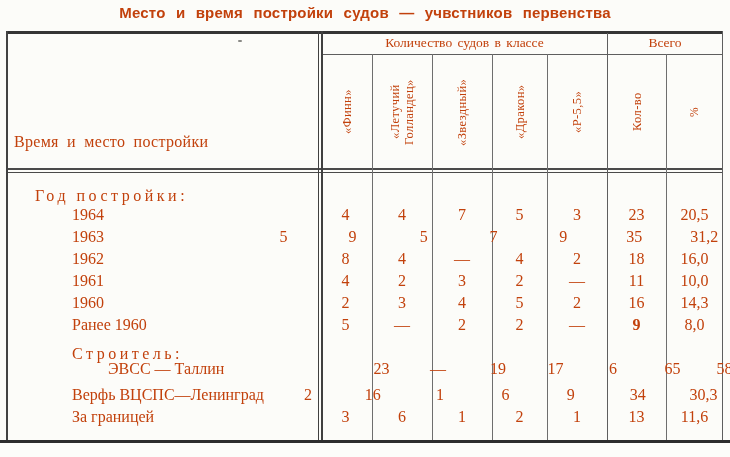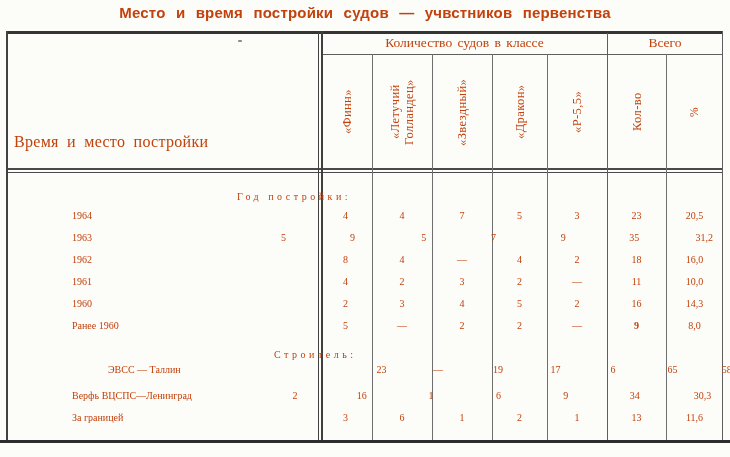--- a/index.html
+++ b/index.html
@@ -12,21 +12,21 @@
   .ln{position:absolute;}
   .gh{position:absolute;top:4px;font-size:13.5px;text-align:center;word-spacing:2px;}
   .corner{position:absolute;left:8px;top:62px;width:298px;
           font-size:16px;word-spacing:4px;letter-spacing:0.3px;margin-top:40px;}
   .vcell{position:absolute;top:26px;height:110px;display:flex;
          align-items:center;justify-content:center;}
   .vtext{writing-mode:vertical-rl;transform:rotate(180deg);
          font-size:12.5px;line-height:14px;letter-spacing:0.4px;
          height:102px;display:block;text-align:center;}
   .row{position:absolute;left:0;width:717px;height:22px;display:flex;
-       align-items:center;font-size:10px;justify-content:center;}
+       align-items:center;font-size:16px;}
   .rlabel{width:313px;padding-left:66px;box-sizing:border-box;white-space:nowrap;}
   .rlabel.group{padding-left:29px;letter-spacing:3.5px;}
   .c{display:flex;align-items:center;justify-content:center;height:22px;}
   .w1{width:53px}.w2{width:60px}.w3{width:60px}.w4{width:55px}
   .w5{width:60px}.w6{width:59px}.w7{width:57px}
   .speck{position:absolute;background:#8a8a86;border-radius:2px;}
 </style>
 </head>
 <body>
 

